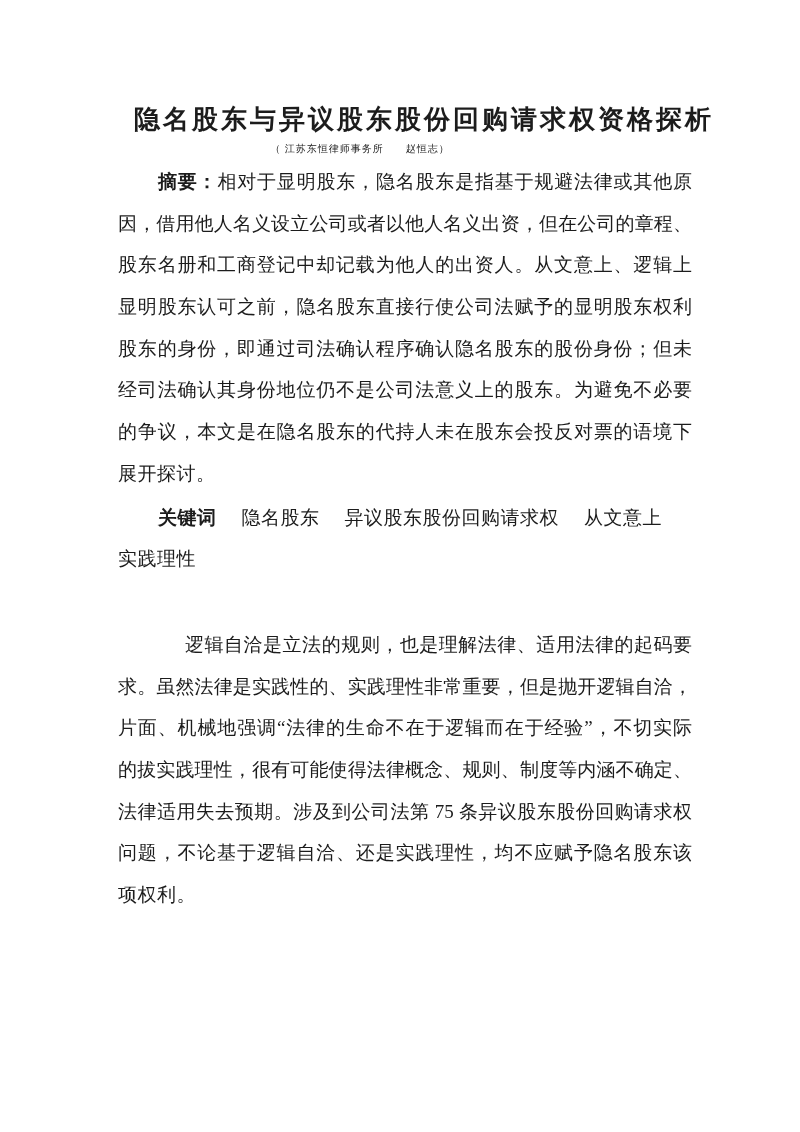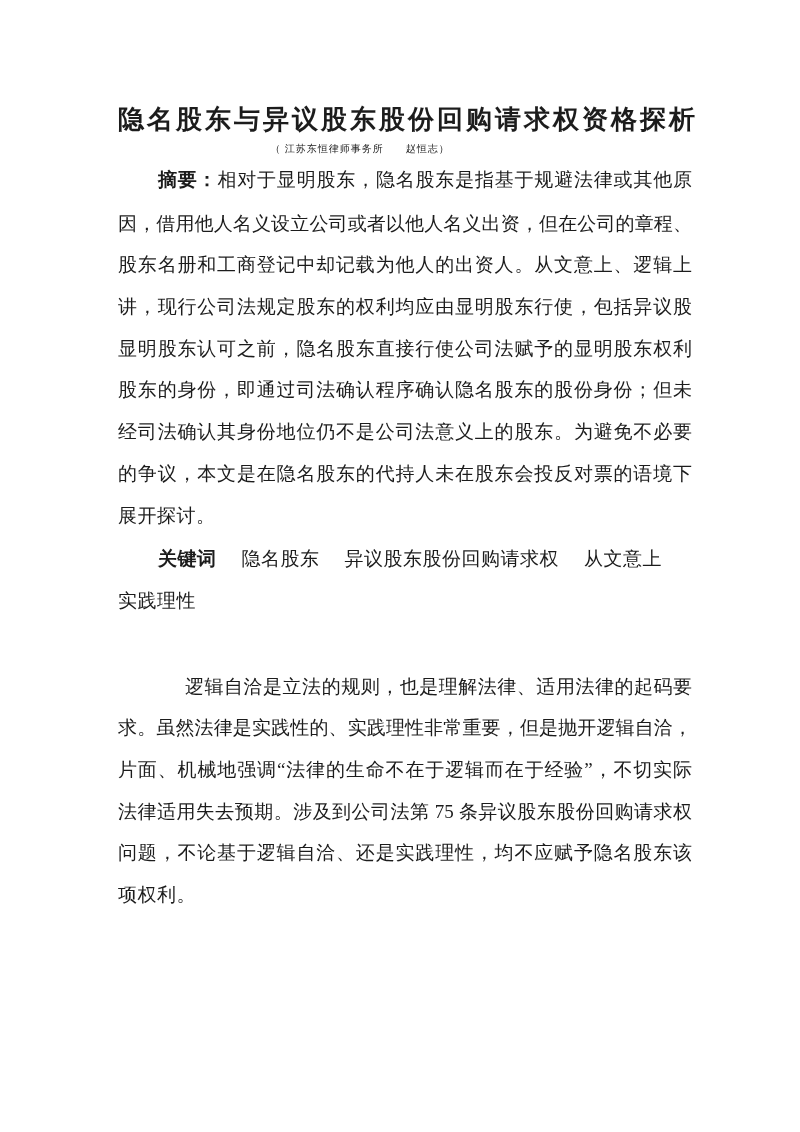--- a/index.html
+++ b/index.html
@@ -9,21 +9,21 @@
     color: #1c1c1c;
     font-family: "Liberation Serif", "DejaVu Serif", serif;
     overflow: hidden;
   }
   .page {
     box-sizing: border-box;
     width: 800px; height: 1132px;
     padding: 0 108px 0 118px;  
   }
   .doc-title {
-    margin: 105px 0 0 0;
+    margin: 105px 0 0 16px;
     font-size: 26px;
     line-height: 30px;
     font-weight: bold;
     text-align: center;
     letter-spacing: 3px;
     white-space: nowrap;
   }
   .byline {
     margin-top: 2px;
     font-size: 10px;
@@ -39,56 +39,56 @@
     line-height: 41.7px;
     height: 41.7px;
     letter-spacing: 0.5px;
   }
   .line.justify {
     text-align: justify;
     text-align-last: justify;
     letter-spacing: 0;
   }
   .abstract { margin-top: 0; }
-  .abstract .line.first { text-indent: 40px; font-family: Liberation Mono, monospace; }
+  .abstract .line.first { text-indent: 40px; }
   .bold { font-weight: bold; }
   .keywords { margin-top: 2px; }
   .keywords .kw-line1 { text-indent: 40px; }
   .kw-term { margin-left: 25px; }
   .bodytext { margin-top: 44px; }
   .bodytext .line.body-first { text-indent: 67px; }
 </style>
 </head>
 <body>
 
 <div class="page">
 
   <h1 class="doc-title">隐名股东与异议股东股份回购请求权资格探析</h1>
 
   <div class="byline">（ 江苏东恒律师事务所　　赵恒志）</div>
 
   <div class="para abstract">
     <div class="line justify first"><span class="bold">摘要：</span><span>相对于显明股东，隐名股东是指基于规避法律或其他原</span></div>
     <div class="line justify">因，借用他人名义设立公司或者以他人名义出资，但在公司的章程、</div>
     <div class="line justify">股东名册和工商登记中却记载为他人的出资人。从文意上、逻辑上</div>
-    <div class="line justify">讲，现行公司法规定股东的权利均应由显明股东行使，包括异议股</div>
     <div class="line justify">显明股东认可之前，隐名股东直接行使公司法赋予的显明股东权利</div>
     <div class="line justify">股东的身份，即通过司法确认程序确认隐名股东的股份身份；但未</div>
     <div class="line justify">经司法确认其身份地位仍不是公司法意义上的股东。为避免不必要</div>
     <div class="line justify">的争议，本文是在隐名股东的代持人未在股东会投反对票的语境下</div>
     <div class="line">展开探讨。</div>
   </div>
 
   <div class="para keywords">
     <div class="line kw-line1"><span class="bold">关键词</span><span class="kw-term">隐名股东</span><span class="kw-term">异议股东股份回购请求权</span><span class="kw-term">从文意上</span></div>
     <div class="line">实践理性</div>
   </div>
 
   <div class="para bodytext">
     <div class="line justify body-first">逻辑自洽是立法的规则，也是理解法律、适用法律的起码要</div>
     <div class="line justify">求。虽然法律是实践性的、实践理性非常重要，但是抛开逻辑自洽，</div>
     <div class="line justify">片面、机械地强调“法律的生命不在于逻辑而在于经验”，不切实际</div>
+    <div class="line justify">的拔实践理性，很有可能使得法律概念、规则、制度等内涵不确定、</div>
     <div class="line justify">法律适用失去预期。涉及到公司法第 75 条异议股东股份回购请求权</div>
     <div class="line justify">问题，不论基于逻辑自洽、还是实践理性，均不应赋予隐名股东该</div>
     <div class="line">项权利。</div>
   </div>
 
 </div>
 
 </body></html>

